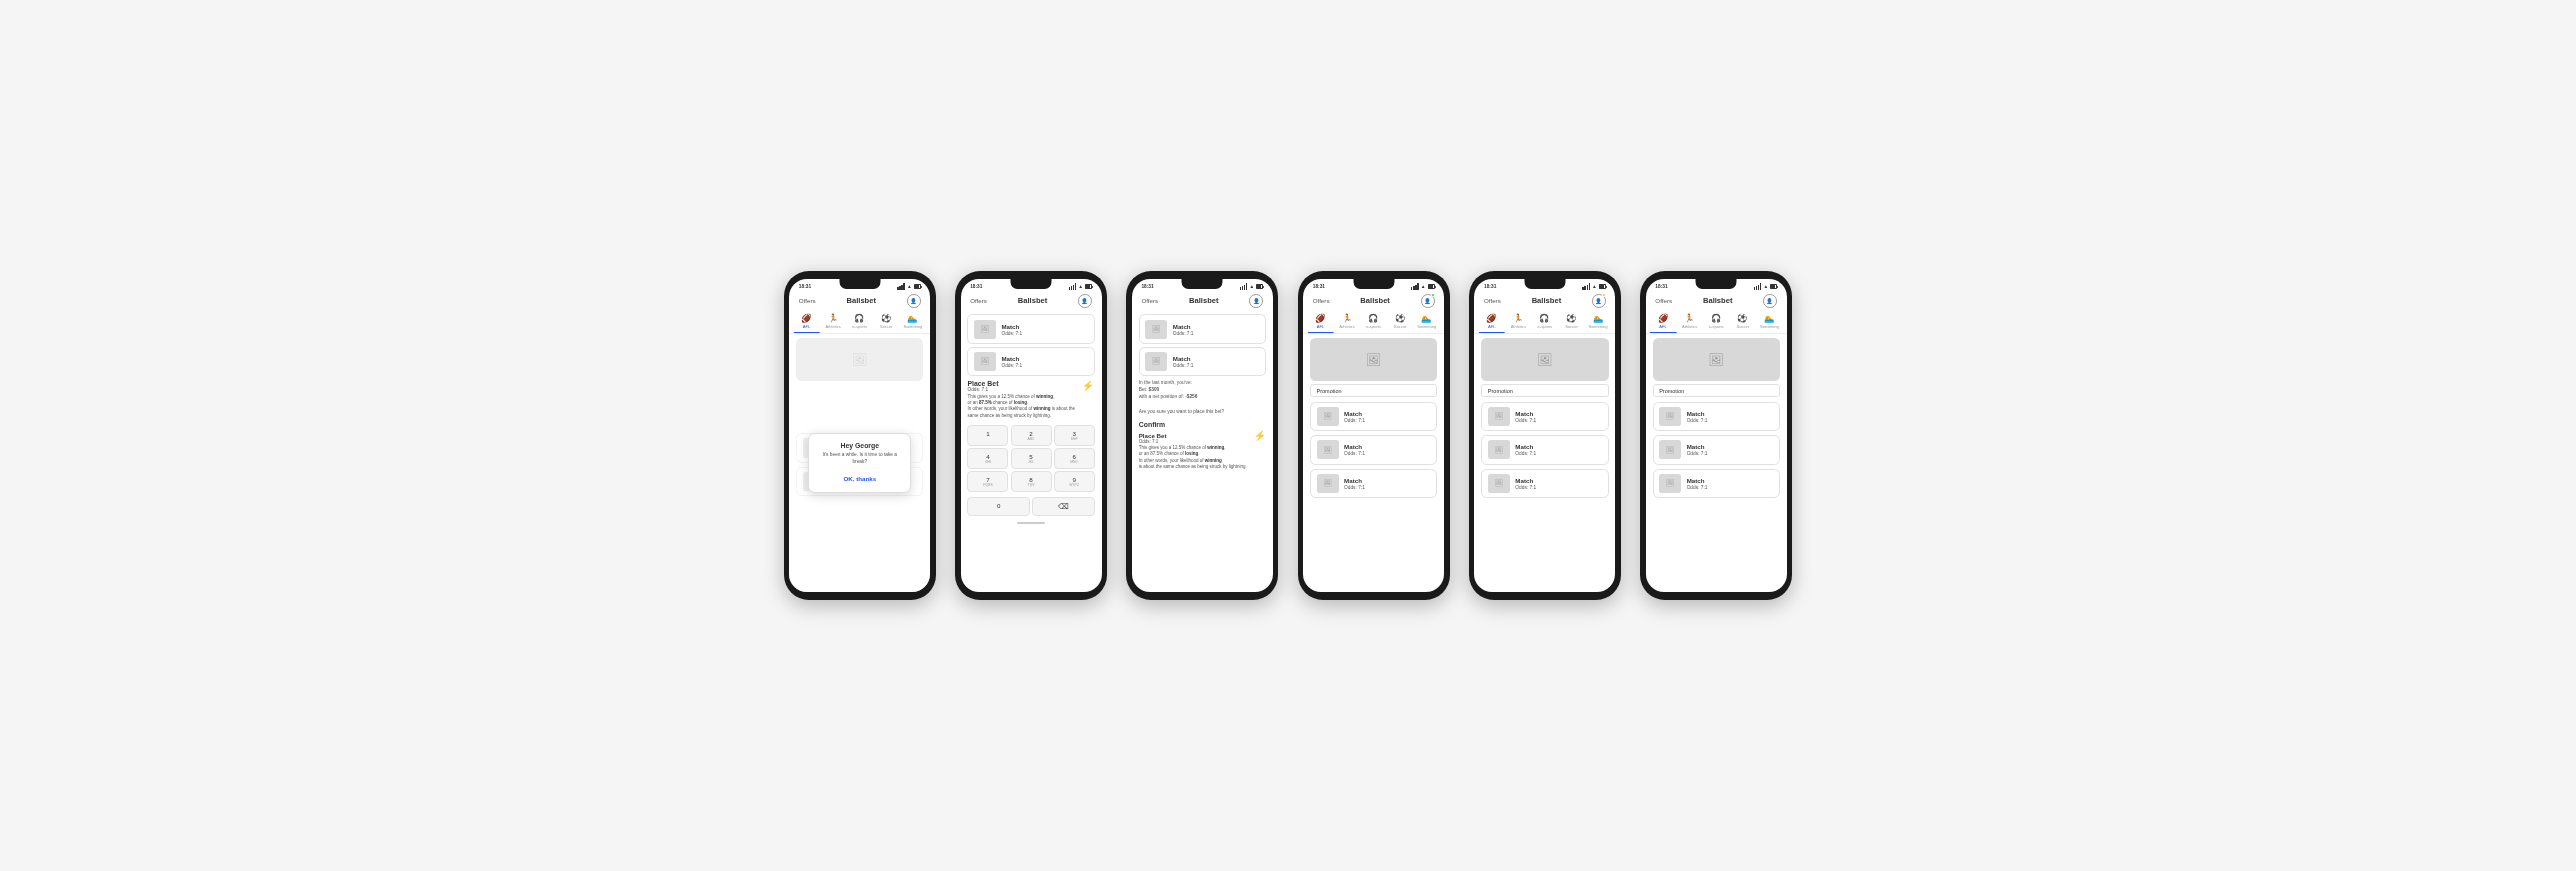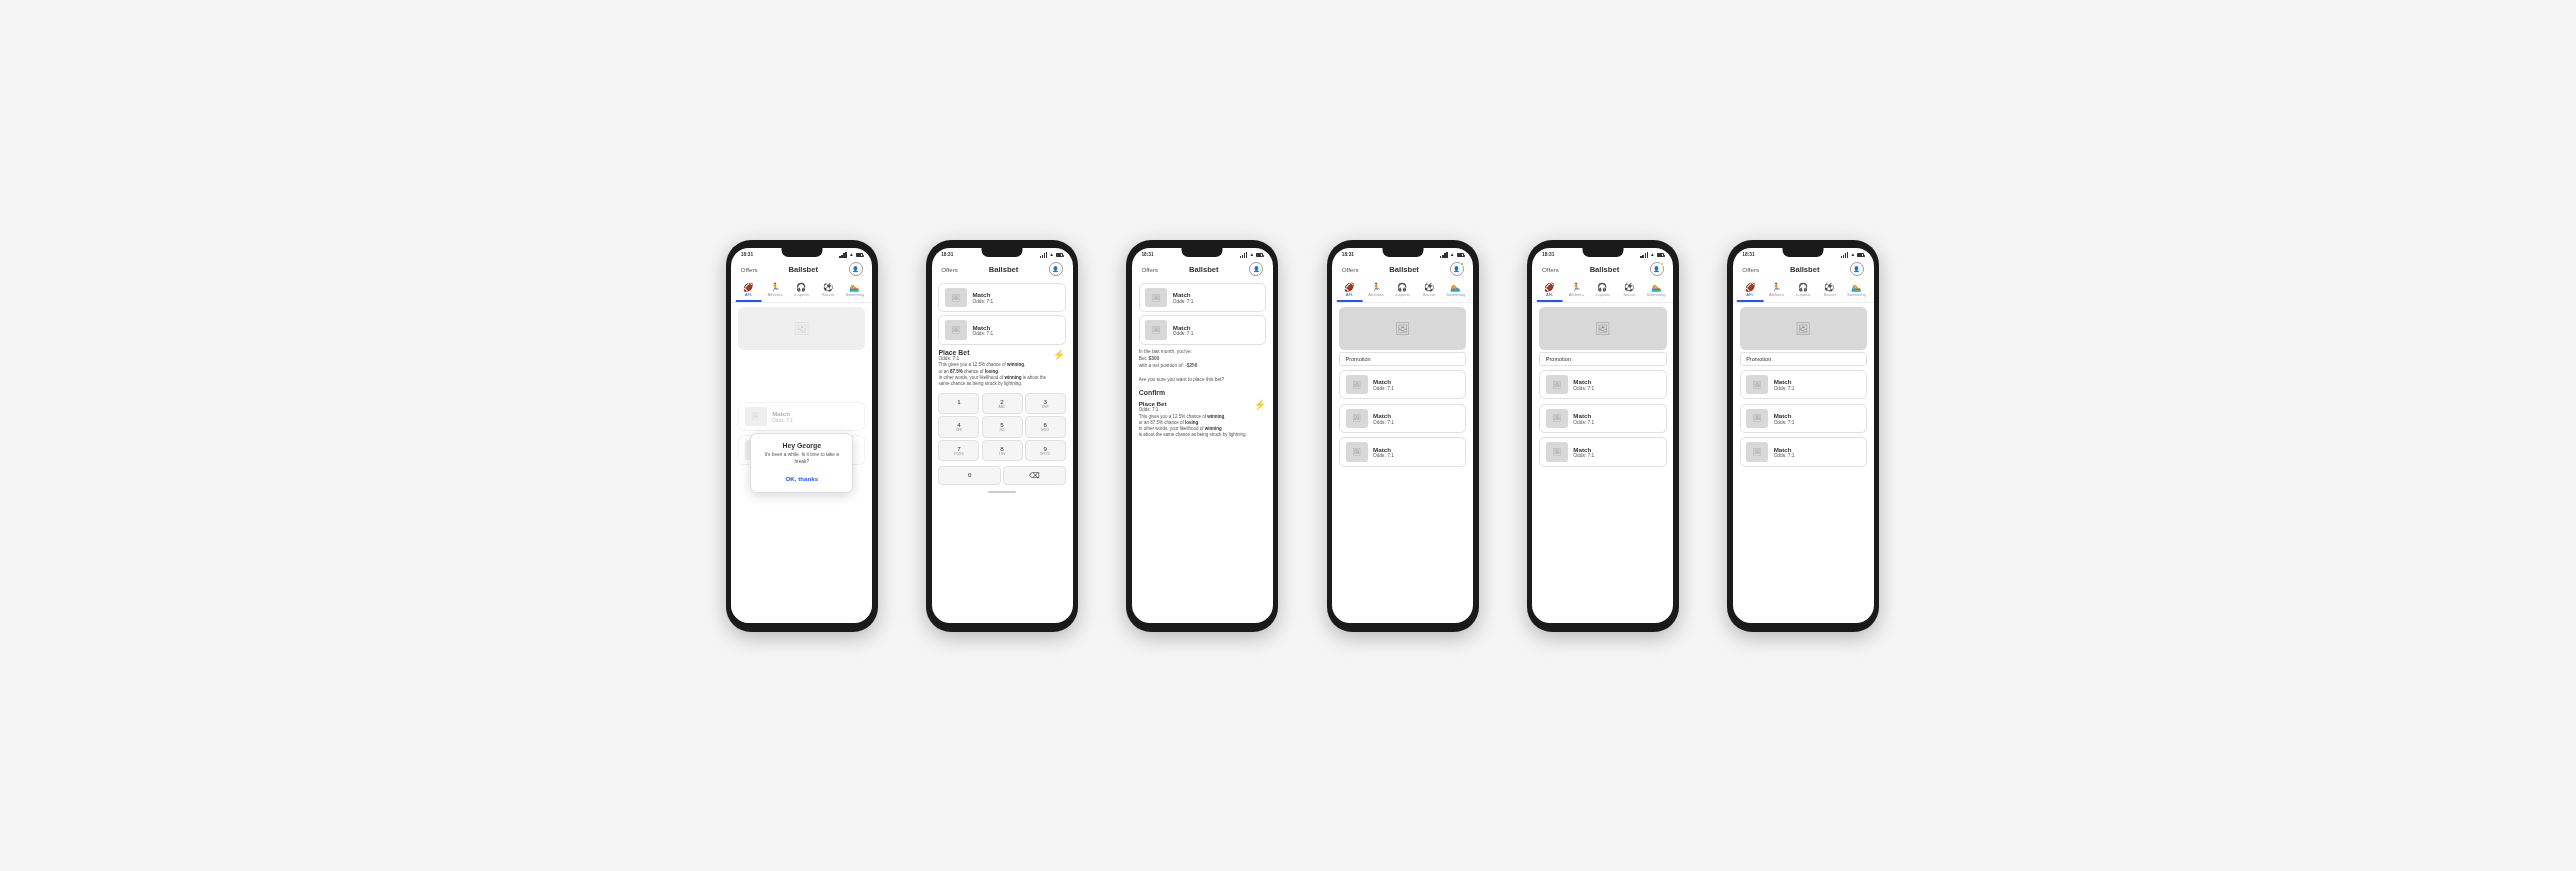--- a/index.html
+++ b/index.html
@@ -17,28 +17,27 @@
       display: flex;
       gap: 19.3px;
       align-items: center;
       flex-wrap: wrap;
       justify-content: center;
     }
 
     
     .phone {
       width: 152px;
-      height: 392px;
+      height: 329px;
       background: #1a1a1a;
       border-radius: 25px;
       padding: 8.3px 5.5px;
       position: relative;
       box-shadow: 0 5.5px 20.7px rgba(0,0,0,0.25);
       flex-shrink: 0;
-      margin-left: 29px;
     }
 
     .phone-notch {
       position: absolute;
       top: 8.3px;
       left: 50%;
       transform: translateX(-50%);
       width: 41px;
       height: 9.6px;
       background: #1a1a1a;

